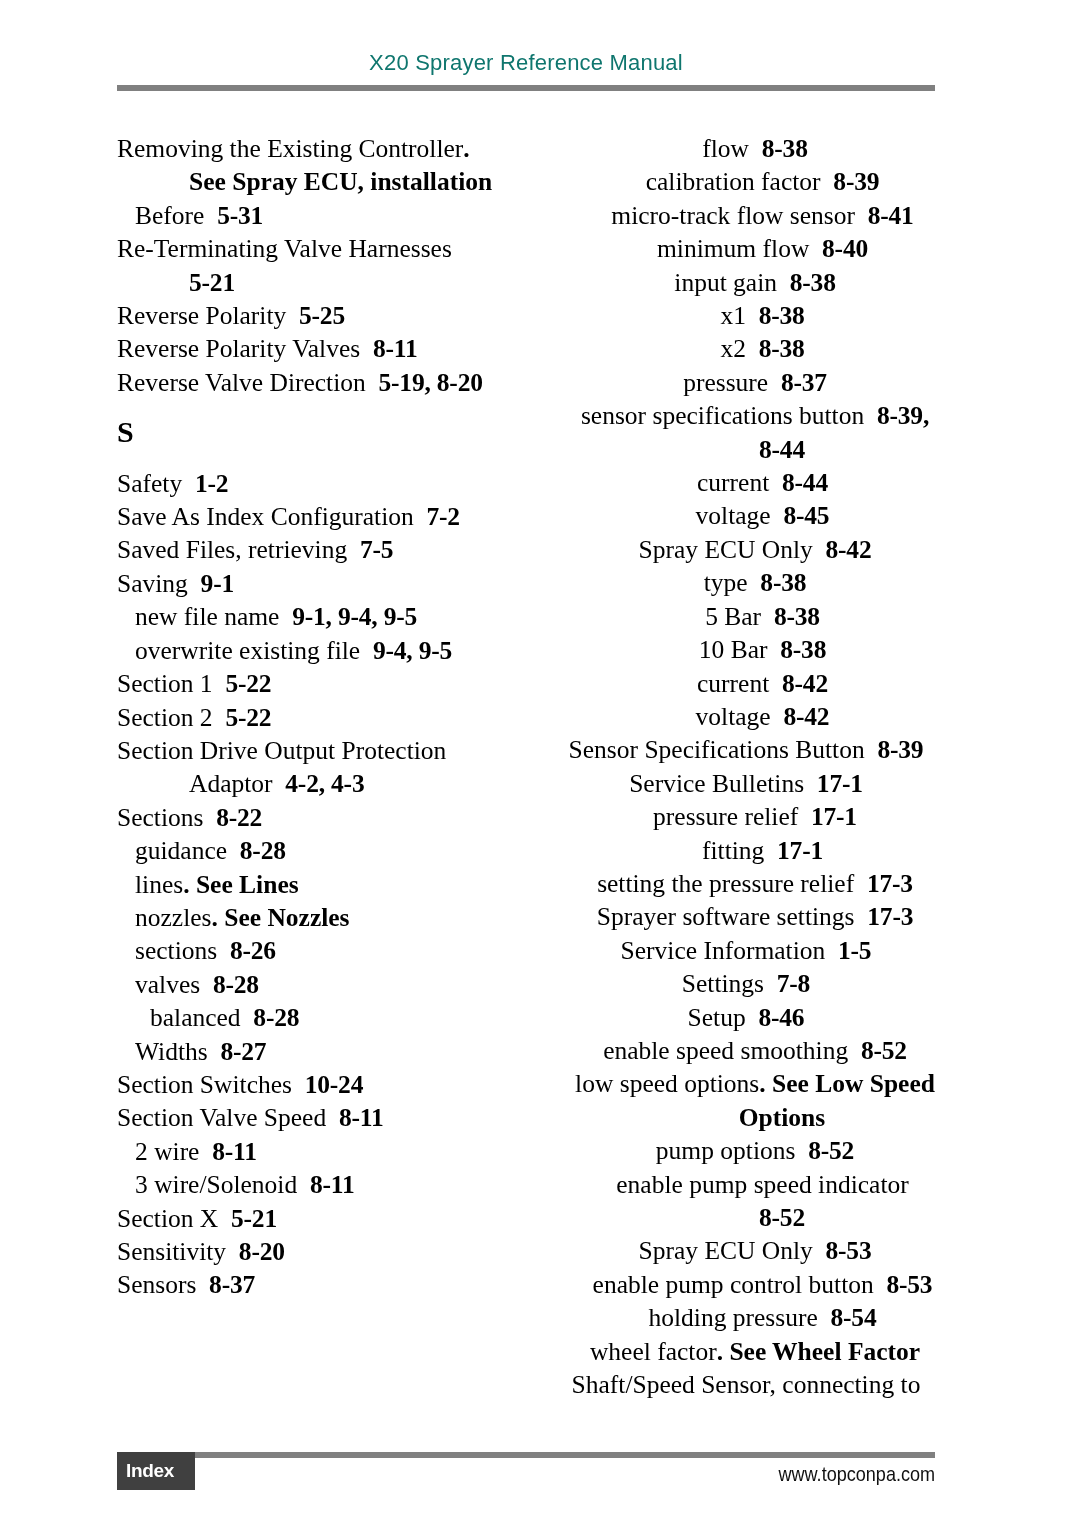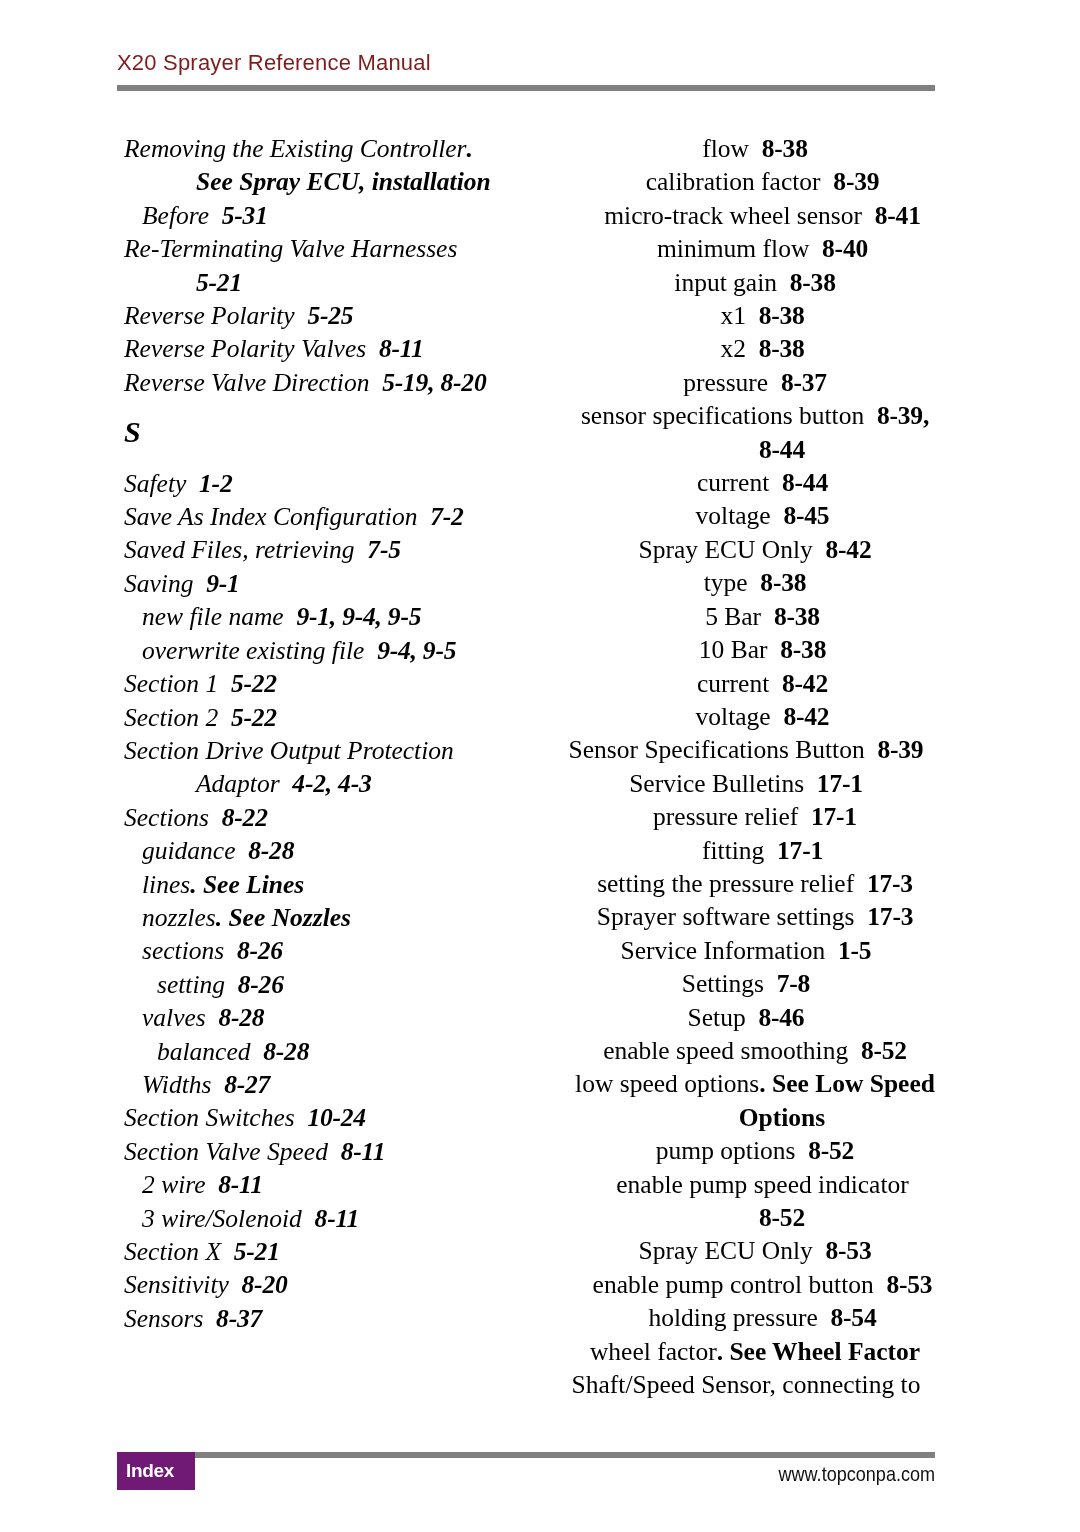--- a/index.html
+++ b/index.html
@@ -21,43 +21,44 @@
   .header {
     position: absolute;
     left: 117px;
     top: 50px;
     width: 818px;
   }
   .header-title {
     font-family: "Liberation Sans", "DejaVu Sans", sans-serif;
     font-size: 22px;
     letter-spacing: 0.2px;
-    color: #7f1d1d;
+    color: #0f766e;
     white-space: nowrap;
+    text-align: center;
   }
   .header-rule {
     margin-top: 9px;
     width: 818px;
     height: 6px;
     background: #808080;
   }
 
   
   .columns {
     position: absolute;
     left: 0;
     top: 132px;
     width: 1080px;
     height: 1262px;
   }
   .col {
     position: absolute;
     top: 0;
   }
-  .col-left  { left: 124px;  width: 400px; font-style: italic; }
+  .col-left  { left: 117px;  width: 400px; }
   .col-right { left: 540px;  width: 412px; text-align: center; }
 
   .entry {
     font-size: 25.5px;
     line-height: 33.4px;
     white-space: nowrap;
     color: #000000;
   }
   .entry .pg {
     font-weight: bold;
@@ -99,21 +100,21 @@
     width: 818px;
     height: 6px;
     background: #808080;
   }
   .footer-badge {
     position: absolute;
     left: 0;
     top: 0;
     width: 78px;
     height: 38px;
-    background: #701a75;
+    background: #404040;
     color: #ffffff;
     font-family: "Liberation Sans", "DejaVu Sans", sans-serif;
     font-size: 19px;
     font-weight: bold;
     line-height: 38px;
     text-align: left;
     padding-left: 9px;
     box-sizing: border-box;
     letter-spacing: -0.3px;
   }
@@ -158,36 +159,35 @@
         <div class="entry lvl1"><span>overwrite existing file</span>&nbsp;&nbsp;<span class="pg">9-4, 9-5</span></div>
         <div class="entry lvl0"><span>Section 1</span>&nbsp;&nbsp;<span class="pg">5-22</span></div>
         <div class="entry lvl0"><span>Section 2</span>&nbsp;&nbsp;<span class="pg">5-22</span></div>
         <div class="entry lvl0"><span>Section Drive Output Protection</span></div>
         <div class="entry cont"><span>Adaptor</span>&nbsp;&nbsp;<span class="pg">4-2, 4-3</span></div>
         <div class="entry lvl0"><span>Sections</span>&nbsp;&nbsp;<span class="pg">8-22</span></div>
         <div class="entry lvl1"><span>guidance</span>&nbsp;&nbsp;<span class="pg">8-28</span></div>
         <div class="entry lvl1"><span>lines</span><span class="dot">.</span> <span class="sref">See Lines</span></div>
         <div class="entry lvl1"><span>nozzles</span><span class="dot">.</span> <span class="sref">See Nozzles</span></div>
         <div class="entry lvl1"><span>sections</span>&nbsp;&nbsp;<span class="pg">8-26</span></div>
-        <div class="entry lvl2"><span>setting</span>&nbsp;&nbsp;<span class="pg">8-26</span></div>
         <div class="entry lvl1"><span>valves</span>&nbsp;&nbsp;<span class="pg">8-28</span></div>
         <div class="entry lvl2"><span>balanced</span>&nbsp;&nbsp;<span class="pg">8-28</span></div>
         <div class="entry lvl1"><span>Widths</span>&nbsp;&nbsp;<span class="pg">8-27</span></div>
         <div class="entry lvl0"><span>Section Switches</span>&nbsp;&nbsp;<span class="pg">10-24</span></div>
         <div class="entry lvl0"><span>Section Valve Speed</span>&nbsp;&nbsp;<span class="pg">8-11</span></div>
         <div class="entry lvl1"><span>2 wire</span>&nbsp;&nbsp;<span class="pg">8-11</span></div>
         <div class="entry lvl1"><span>3 wire/Solenoid</span>&nbsp;&nbsp;<span class="pg">8-11</span></div>
         <div class="entry lvl0"><span>Section X</span>&nbsp;&nbsp;<span class="pg">5-21</span></div>
         <div class="entry lvl0"><span>Sensitivity</span>&nbsp;&nbsp;<span class="pg">8-20</span></div>
         <div class="entry lvl0"><span>Sensors</span>&nbsp;&nbsp;<span class="pg">8-37</span></div>
       </div>
     <div class="col col-right" id="col-right">
         <div class="entry lvl1"><span>flow</span>&nbsp;&nbsp;<span class="pg">8-38</span></div>
         <div class="entry lvl2"><span>calibration factor</span>&nbsp;&nbsp;<span class="pg">8-39</span></div>
-        <div class="entry lvl2"><span>micro-track wheel sensor</span>&nbsp;&nbsp;<span class="pg">8-41</span></div>
+        <div class="entry lvl2"><span>micro-track flow sensor</span>&nbsp;&nbsp;<span class="pg">8-41</span></div>
         <div class="entry lvl2"><span>minimum flow</span>&nbsp;&nbsp;<span class="pg">8-40</span></div>
         <div class="entry lvl1"><span>input gain</span>&nbsp;&nbsp;<span class="pg">8-38</span></div>
         <div class="entry lvl2"><span>x1</span>&nbsp;&nbsp;<span class="pg">8-38</span></div>
         <div class="entry lvl2"><span>x2</span>&nbsp;&nbsp;<span class="pg">8-38</span></div>
         <div class="entry lvl1"><span>pressure</span>&nbsp;&nbsp;<span class="pg">8-37</span></div>
         <div class="entry lvl1"><span>sensor specifications button</span>&nbsp;&nbsp;<span class="pg">8-39,</span></div>
         <div class="entry cont"><span class="pg">8-44</span></div>
         <div class="entry lvl2"><span>current</span>&nbsp;&nbsp;<span class="pg">8-44</span></div>
         <div class="entry lvl2"><span>voltage</span>&nbsp;&nbsp;<span class="pg">8-45</span></div>
         <div class="entry lvl1"><span>Spray ECU Only</span>&nbsp;&nbsp;<span class="pg">8-42</span></div>

